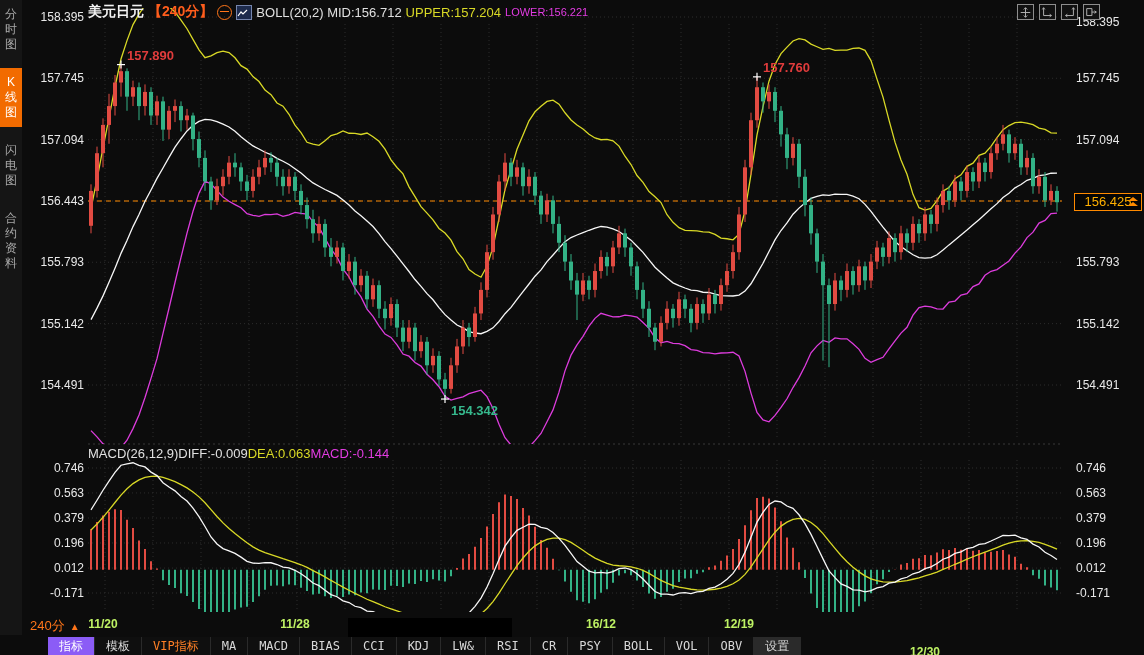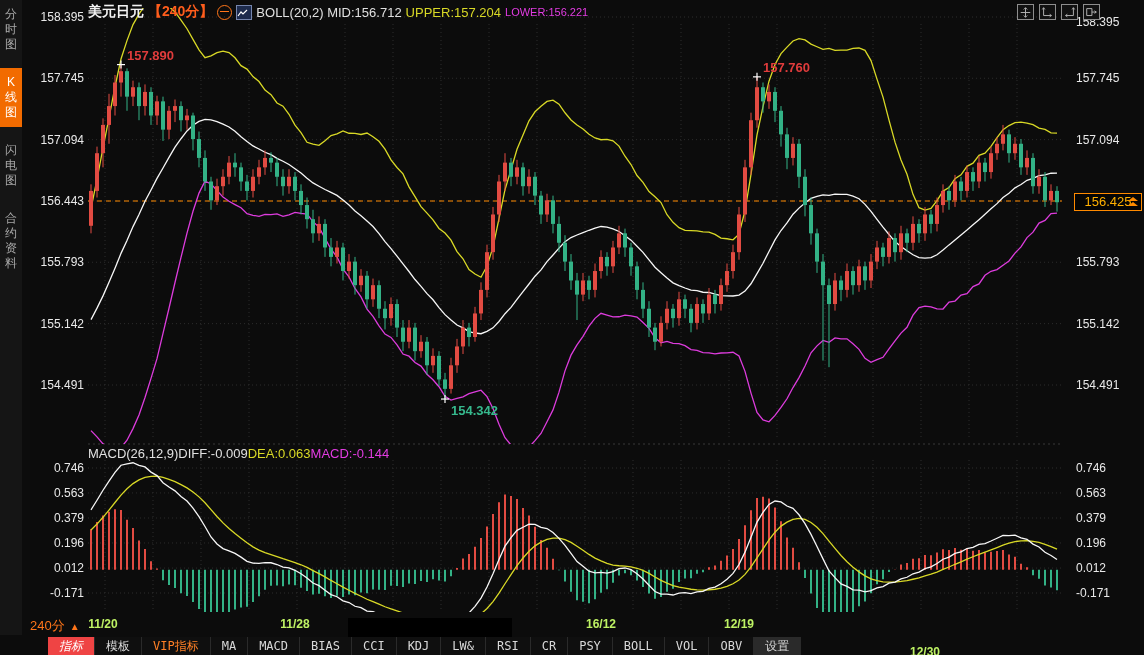--- a/index.html
+++ b/index.html
@@ -36,21 +36,21 @@
   
   .xrow{position:absolute;left:0;top:614px;width:1144px;height:22px;z-index:5;}
   .period-lbl{position:absolute;left:30px;top:3px;color:#ff7519;font-weight:normal;font-size:13px;}
   .period-lbl .tri{font-size:10px;margin-left:5px;}
   .date-lbl{position:absolute;top:3px;color:#bef264;font-weight:bold;font-size:12px;transform:translateX(-50%);}
   .blackout{position:absolute;left:348px;top:4px;width:164px;height:19px;background:#000;}
   
   .btoolbar{position:absolute;left:48px;top:637px;height:18px;display:flex;z-index:6;background:#0f0f0f;}
   .bt-item{height:18px;line-height:18px;padding:0 11px;font-size:12px;color:#d8d8d8;cursor:pointer;
            border-right:1px solid #2a2a2a;font-family:"DejaVu Sans Mono","Liberation Sans",sans-serif;white-space:nowrap;}
-  .bt-item.active{background:#ef4444;color:#fff;font-style:italic;}
+  .bt-item.active{background:#8b5cf6;color:#fff;}
   .bt-item.vip{color:#ff8026;}
   .bt-item.boxed{background:#2a2a2a;}
   
   .px-box{position:absolute;left:1074px;width:66px;height:16px;border:1px solid #ff8a00;background:#050505;
           color:#ffb000;font-size:13px;text-align:center;line-height:16px;z-index:6;}
   .alert-icon{position:absolute;left:1127px;z-index:6;}
   .watermark{position:absolute;left:1008px;top:590px;font-size:36px;color:#b3b3b3;z-index:7;
              font-family:"DejaVu Serif","Liberation Serif",serif;letter-spacing:1px;}
   svg.canvas{position:absolute;left:0;top:0;z-index:2;}
 </style>

